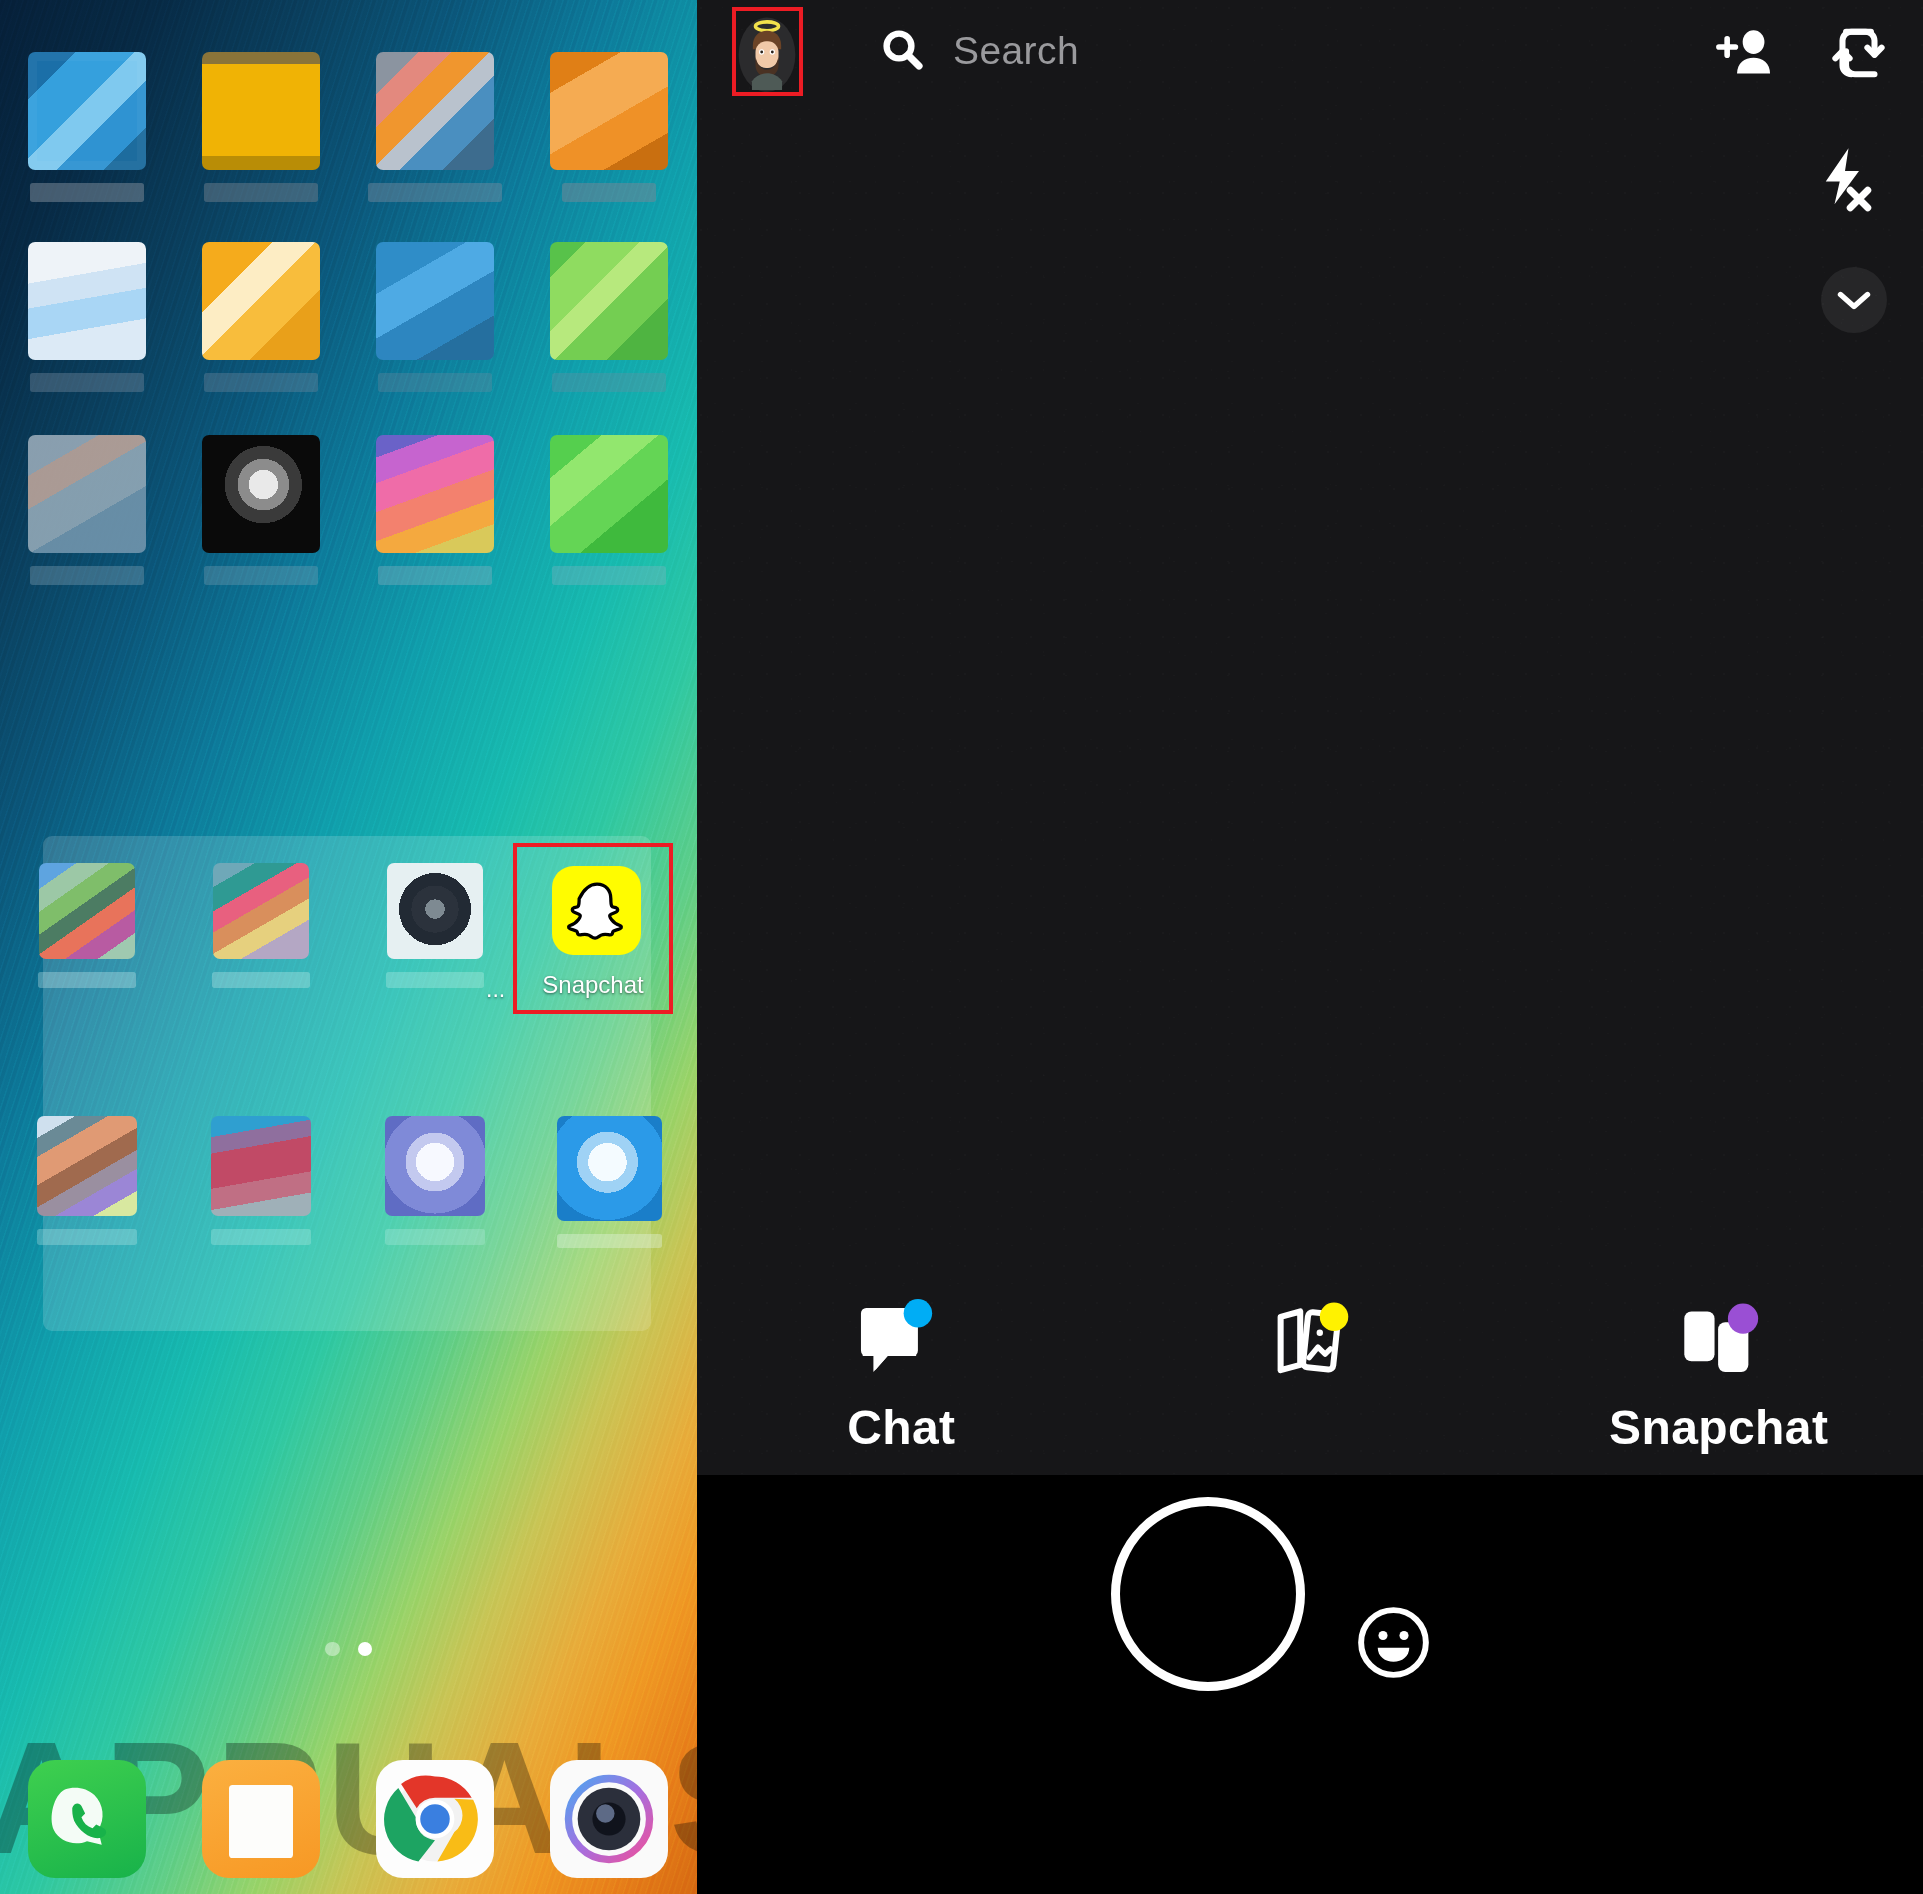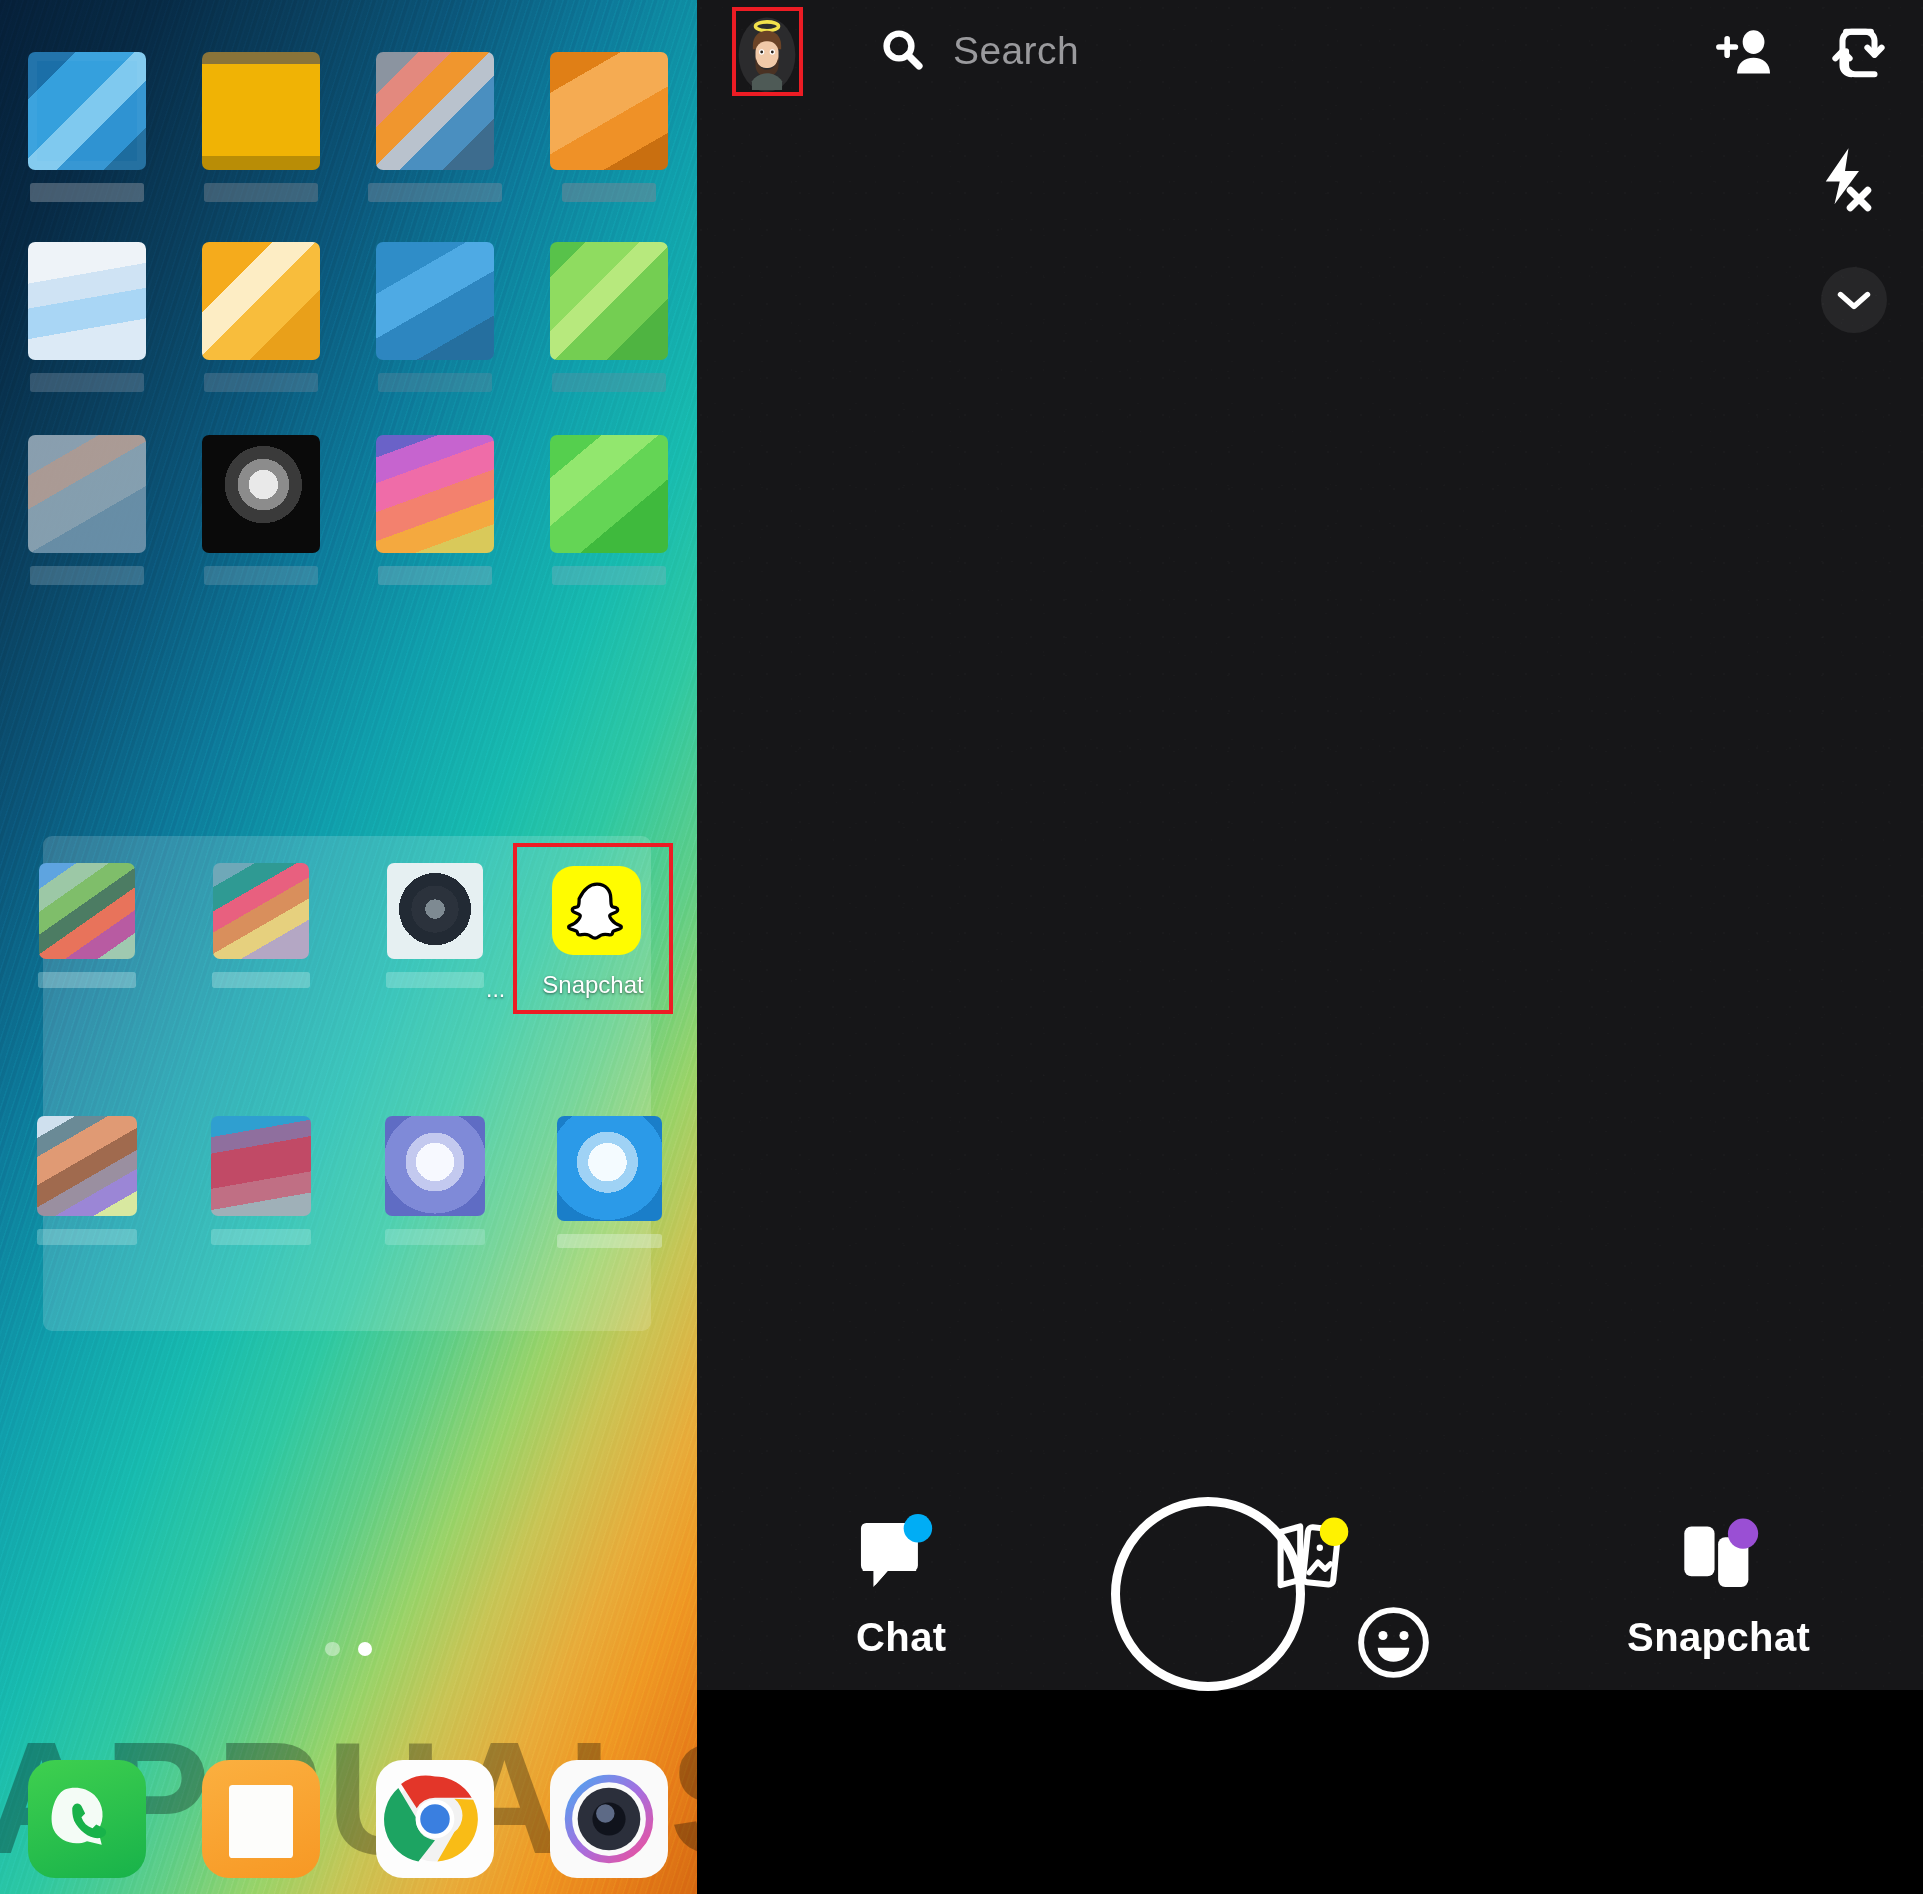--- a/index.html
+++ b/index.html
@@ -53,21 +53,21 @@
   .dots{position:absolute;left:0;top:1642px;width:697px;display:flex;justify-content:center;gap:18px;}
   .dot{width:14.3px;height:14.3px;border-radius:50%;}
   .dot.off{background:rgba(255,255,255,.42);}
   .dot.on{background:#fff;}
 
   .dock{position:absolute;left:0;bottom:16px;width:697px;display:flex;}
   .dockcell{width:174px;display:flex;justify-content:center;}
   .dockicon{width:118px;height:118px;border-radius:27px;position:relative;overflow:hidden;}
 
   
-  .snapapp{position:relative;width:1226px;height:1690px;background:#161618;}
+  .snapapp{position:relative;width:1226px;height:1475px;background:#161618;}
   .noise{position:absolute;inset:0;opacity:.5;
     background-image:
       radial-gradient(circle at 12% 22%, rgba(255,255,255,.035) 0 0.9px, transparent 0.9px),
       radial-gradient(circle at 38% 61%, rgba(255,255,255,.03) 0 0.9px, transparent 0.9px),
       radial-gradient(circle at 67% 14%, rgba(255,255,255,.03) 0 0.9px, transparent 0.9px),
       radial-gradient(circle at 83% 78%, rgba(255,255,255,.035) 0 0.9px, transparent 0.9px),
       radial-gradient(circle at 25% 88%, rgba(255,255,255,.03) 0 0.9px, transparent 0.9px);
     background-size:33px 37px,47px 42px,38px 53px,54px 38px,42px 47px;}
 
   .topbar{position:absolute;left:0;top:0;width:1226px;height:107px;}
@@ -82,21 +82,21 @@
   .flashicon{position:absolute;right:46px;top:143px;}
   .chev{position:absolute;right:36px;top:267px;width:66px;height:66px;border-radius:50%;
     background:rgba(255,255,255,.07);display:flex;align-items:center;justify-content:center;}
 
   .shutter{position:absolute;left:414px;top:1497px;width:194px;height:194px;
     border-radius:50%;border:9.8px solid #fff;box-sizing:border-box;}
   .lensbtn{position:absolute;left:658px;top:1604px;width:77px;height:77px;}
 
   .navbar{position:absolute;left:0;bottom:0;width:1226px;height:196px;display:flex;}
   .navitem{flex:1;display:flex;flex-direction:column;align-items:center;justify-content:flex-start;padding-top:19.6px;}
-  .navlabel{color:#fff;font-size:40px;font-weight:700;margin-top:12.5px;letter-spacing:0.4px;}
+  .navlabel{color:#fff;font-size:48px;font-weight:700;margin-top:12.5px;letter-spacing:0.4px;}
   .naviconwrap{position:relative;width:98px;height:89px;}
 </style>
 </head>
 <body>
 
 <div class="screen">
 
   <div class="home">
     <div class="wall"></div>
     <div class="watermark">APPUALS</div>

